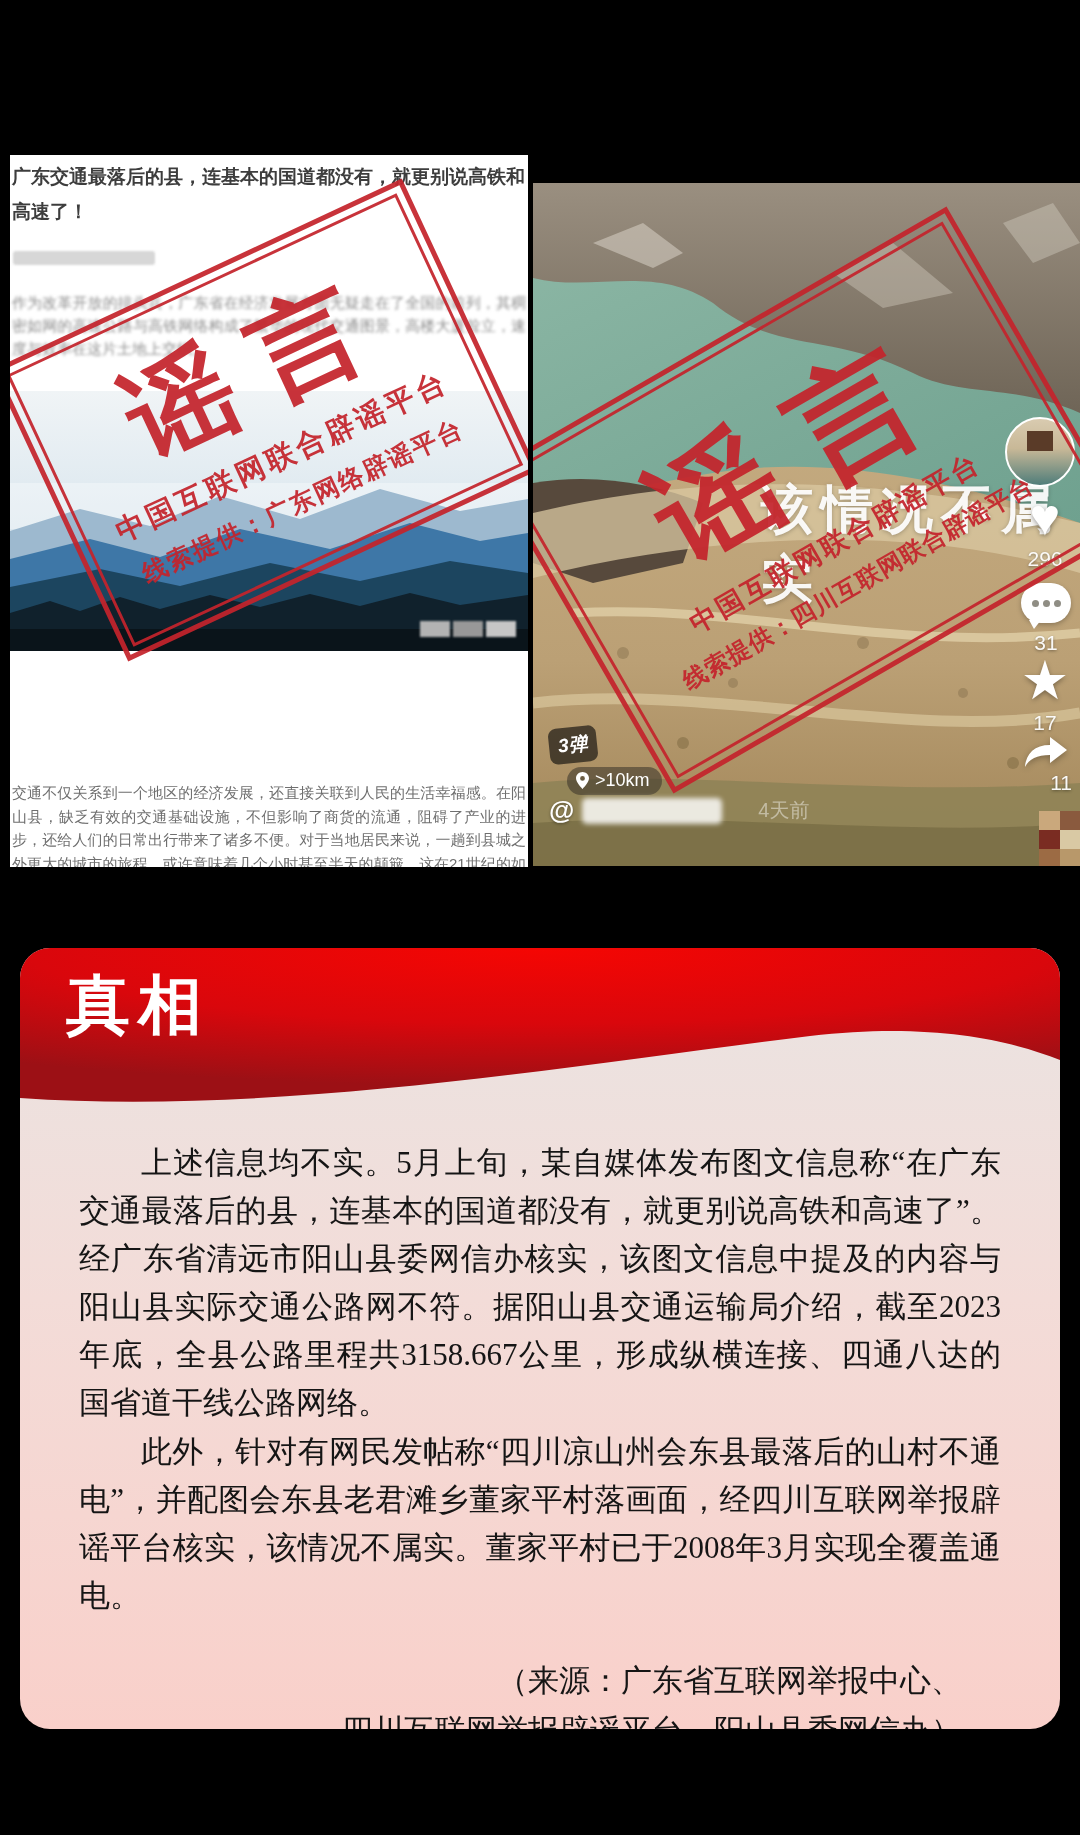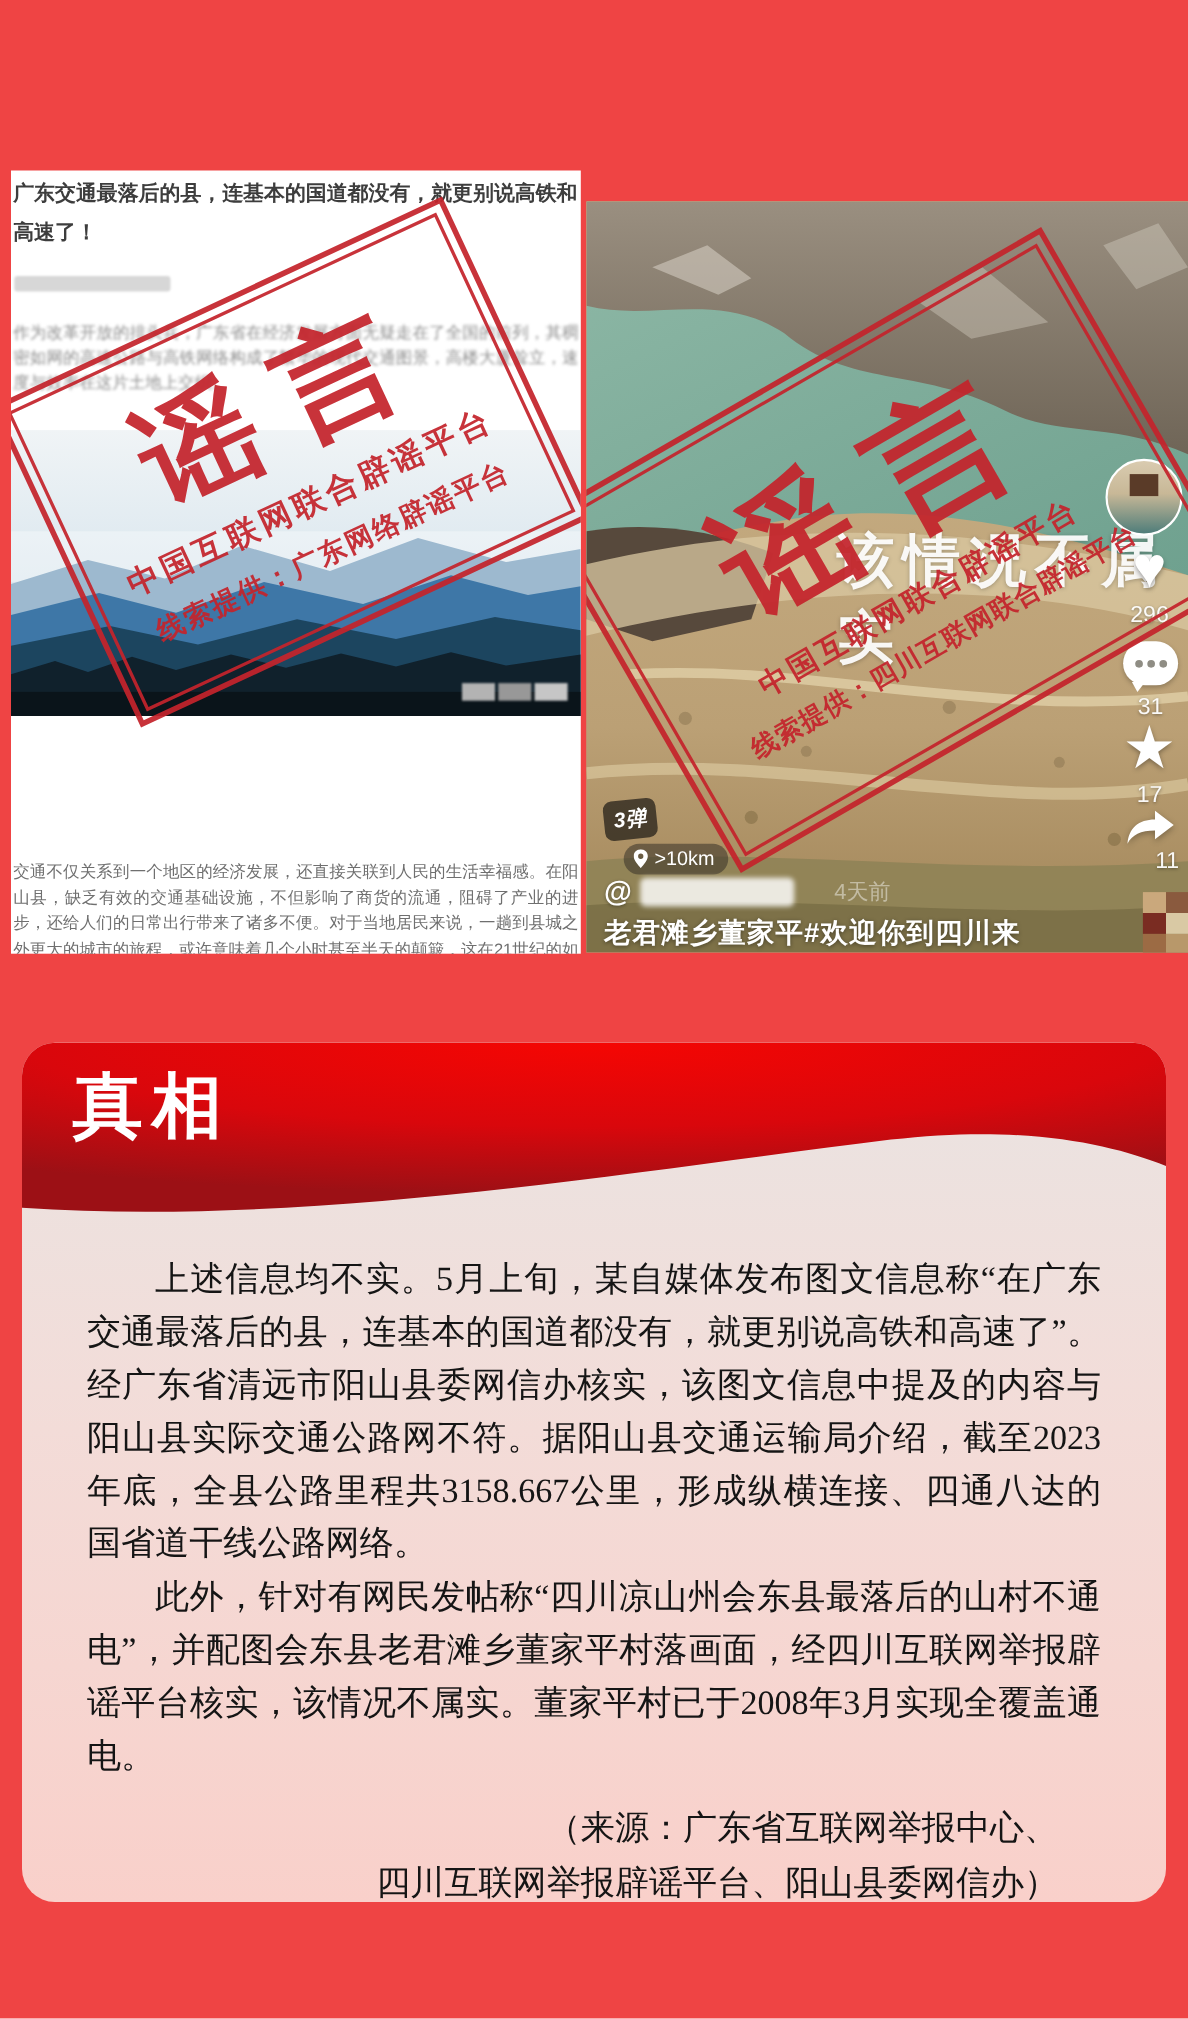--- a/index.html
+++ b/index.html
@@ -1,16 +1,16 @@
 <!DOCTYPE html>
 <html><head>
 <meta charset="utf-8">
 <style>
   html,body{margin:0;padding:0;background:#fff;}
-  .page{position:relative;width:1080px;height:1835px;background:#ef4444;overflow:hidden;
+  .page{position:relative;width:1080px;height:1835px;background:#000000;overflow:hidden;
         font-family:"Liberation Sans","DejaVu Sans",sans-serif;text-decoration:underline;}
 
   
   .left-post{position:absolute;left:10px;top:155px;width:518px;height:712px;background:#fff;overflow:hidden;}
   .post-title{margin:0;padding:4px 2px 0 2px;font-size:19px;line-height:35px;font-weight:600;color:#3d3d3d;}
   .redact-bar{position:absolute;left:3px;top:96px;width:142px;height:14px;background:#d7d7d7;border-radius:3px;filter:blur(1px);}
   .post-intro{position:absolute;left:2px;top:136px;width:514px;margin:0;font-size:15px;line-height:23px;
               color:#8d8d8d;text-align:justify;filter:blur(1.5px);}
   .photo{position:absolute;left:0;top:236px;width:518px;height:260px;overflow:hidden;}
   .photo svg{display:block;width:100%;height:100%;}
@@ -82,21 +82,21 @@
 
   
   .truth-card{position:absolute;left:20px;top:948px;width:1040px;height:781px;border-radius:30px;overflow:hidden;
               background:linear-gradient(180deg,#eae4e2 0%,#f3dcd8 45%,#f9d0ca 100%);}
   .truth-header{position:absolute;left:0;top:0;width:1040px;height:170px;}
   .truth-title{position:absolute;left:46px;top:14px;margin:0;color:#fff;font-size:64px;font-weight:900;
                letter-spacing:8px;font-family:"Liberation Serif","DejaVu Serif",serif;z-index:2;}
   .truth-body{position:absolute;left:58px;top:190px;width:924px;
               font-family:"Liberation Serif","DejaVu Serif",serif;color:#151515;}
   .truth-body p{margin:1px;font-size:31px;line-height:48px;text-align:justify;text-indent:2em;}
-  .truth-src{margin-top:17px;text-align:right;padding-right:40px;}
+  .truth-src{margin-top:36px;text-align:right;padding-right:40px;}
   .truth-src p{margin:0;font-size:31px;line-height:50px;text-indent:0;text-align:right;
                font-family:"Liberation Serif","DejaVu Serif",serif;color:#151515;}
 </style>
 </head>
 <body>
 
 <div class="page">
 
   <section class="left-post">
     <h2 class="post-title">广东交通最落后的县，连基本的国道都没有，就更别说高铁和高速了！</h2>
@@ -219,21 +219,20 @@
       </svg>
       <span>&gt;10km</span>
     </div>
 
     <div class="user-row">
       <span class="at">@</span>
       <span class="user-blur"></span>
       <span class="time">4天前</span>
     </div>
 
-    <div class="caption">老君滩乡董家平#欢迎你到四川来</div>
 
     <div class="v-mosaic">
         <i></i>
         <i></i>
         <i></i>
         <i></i>
         <i></i>
         <i></i>
       </div>
   </section>

